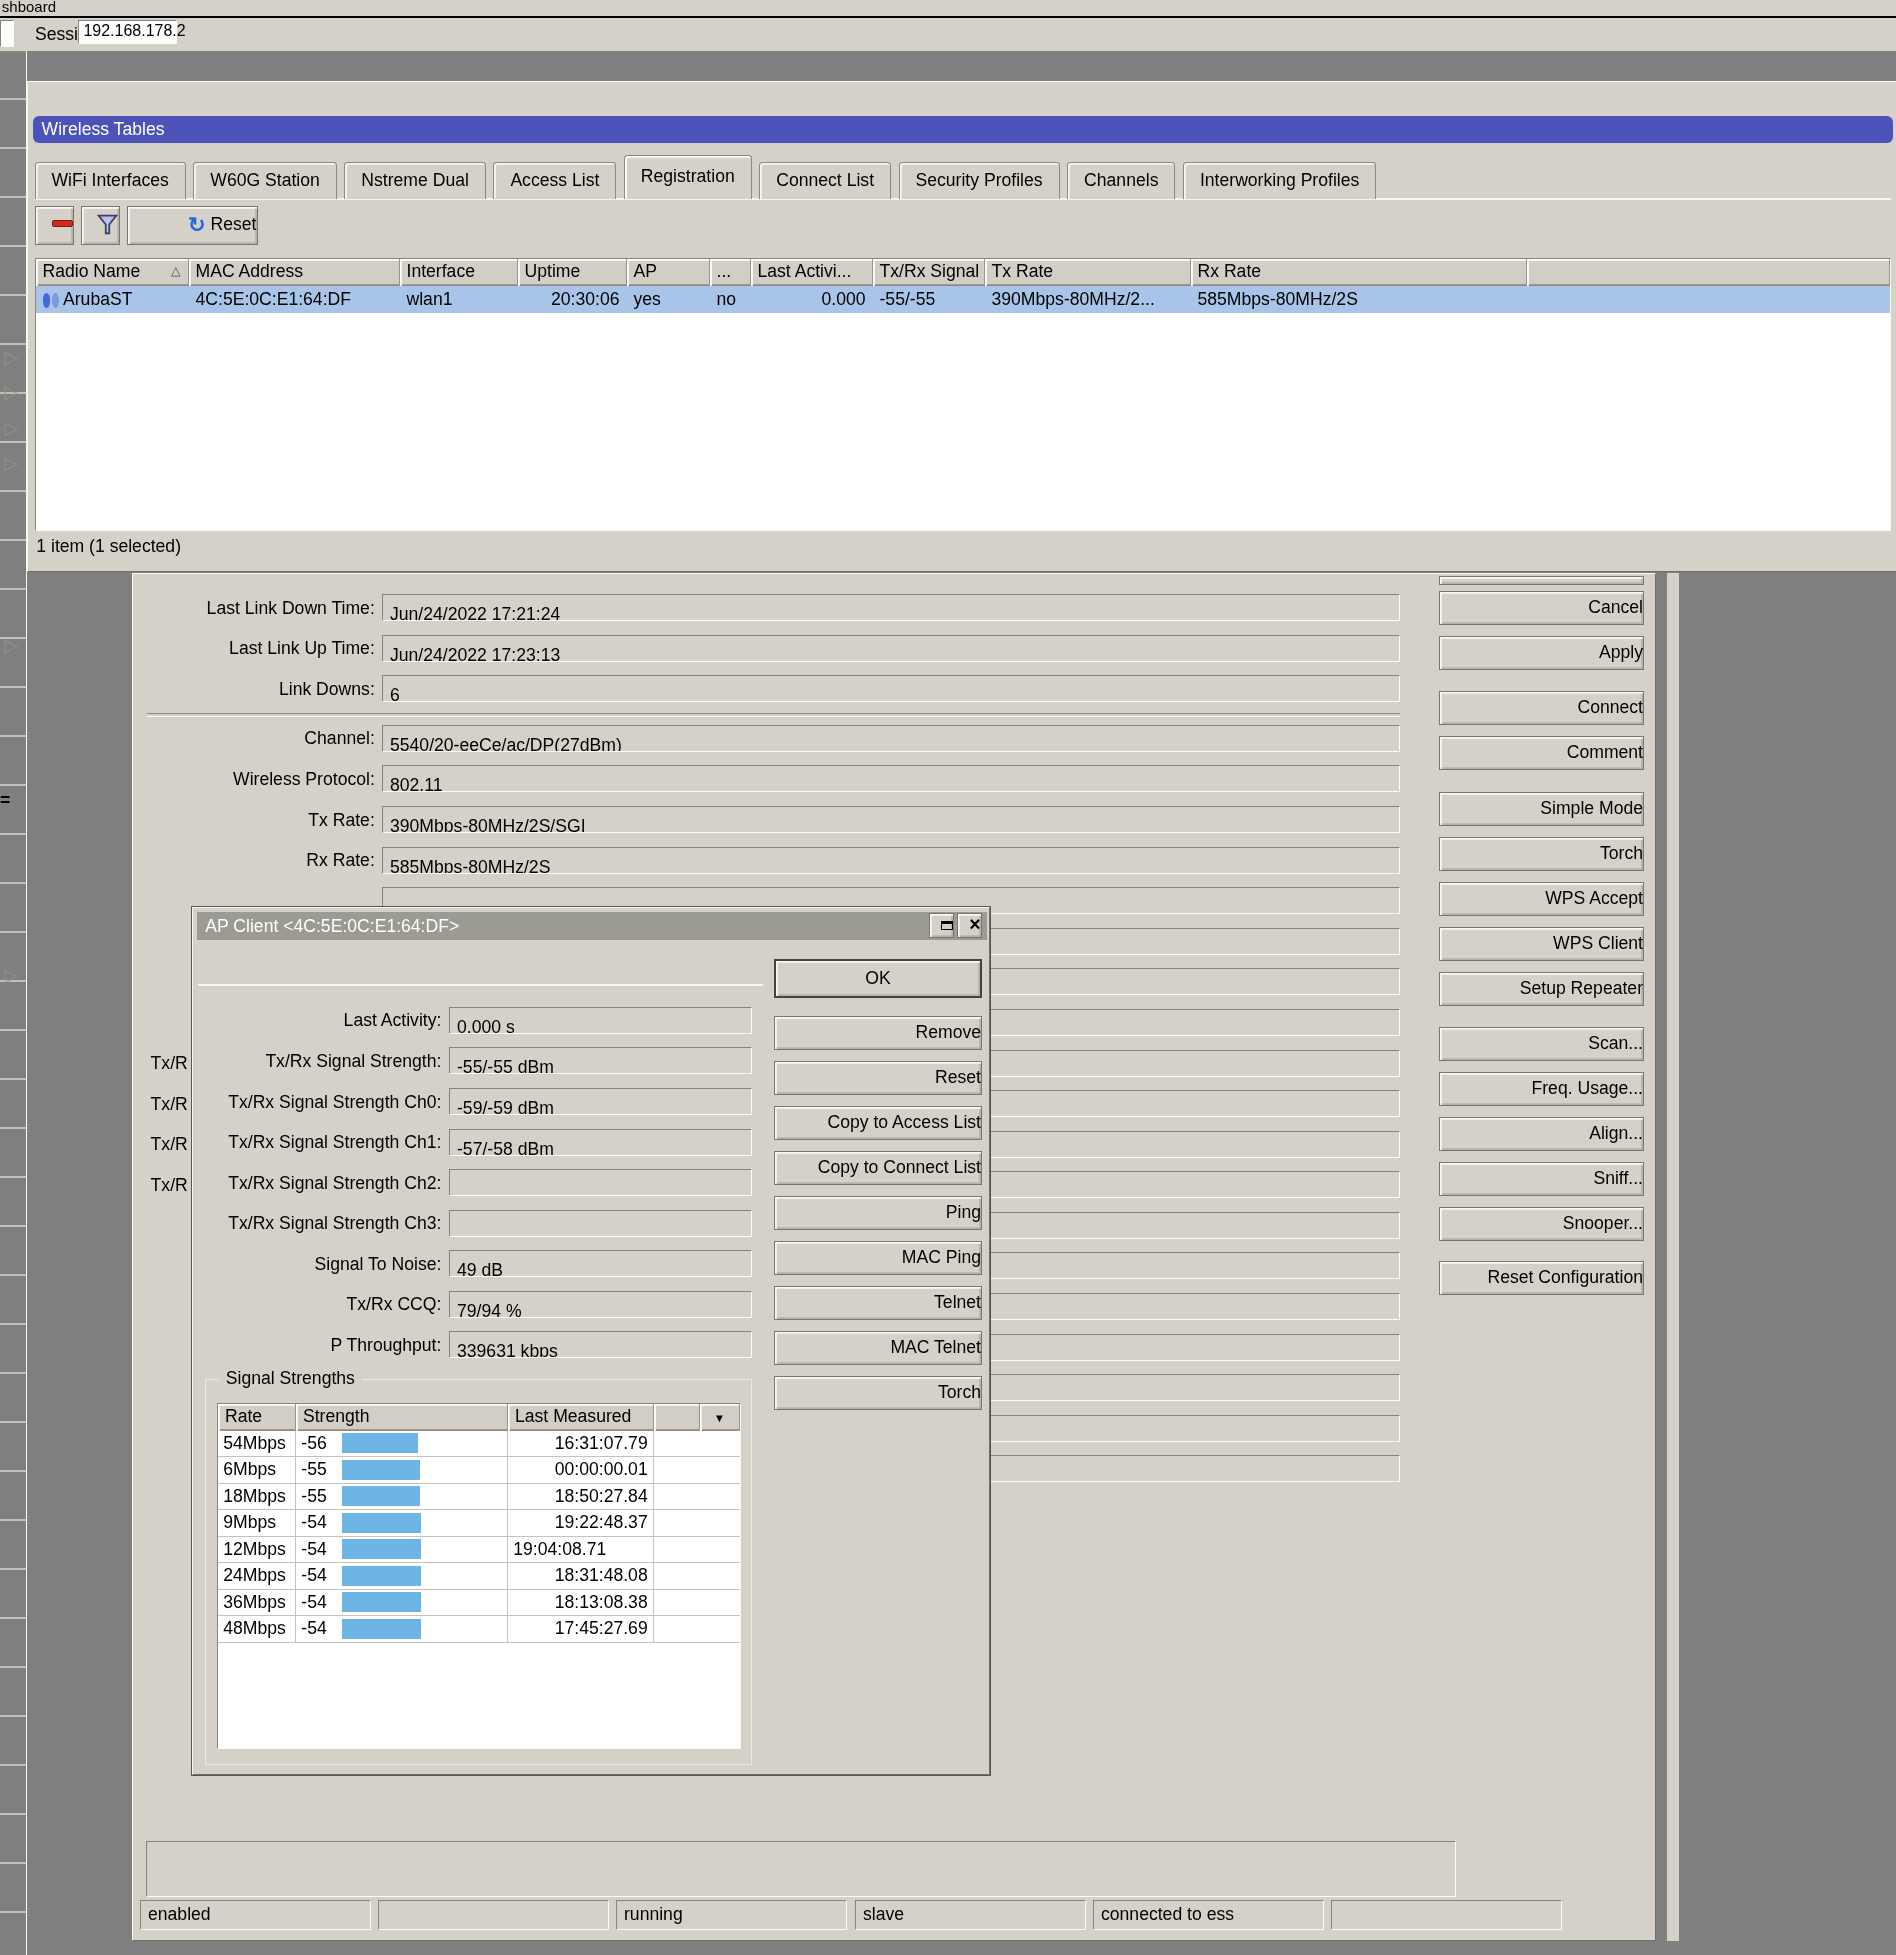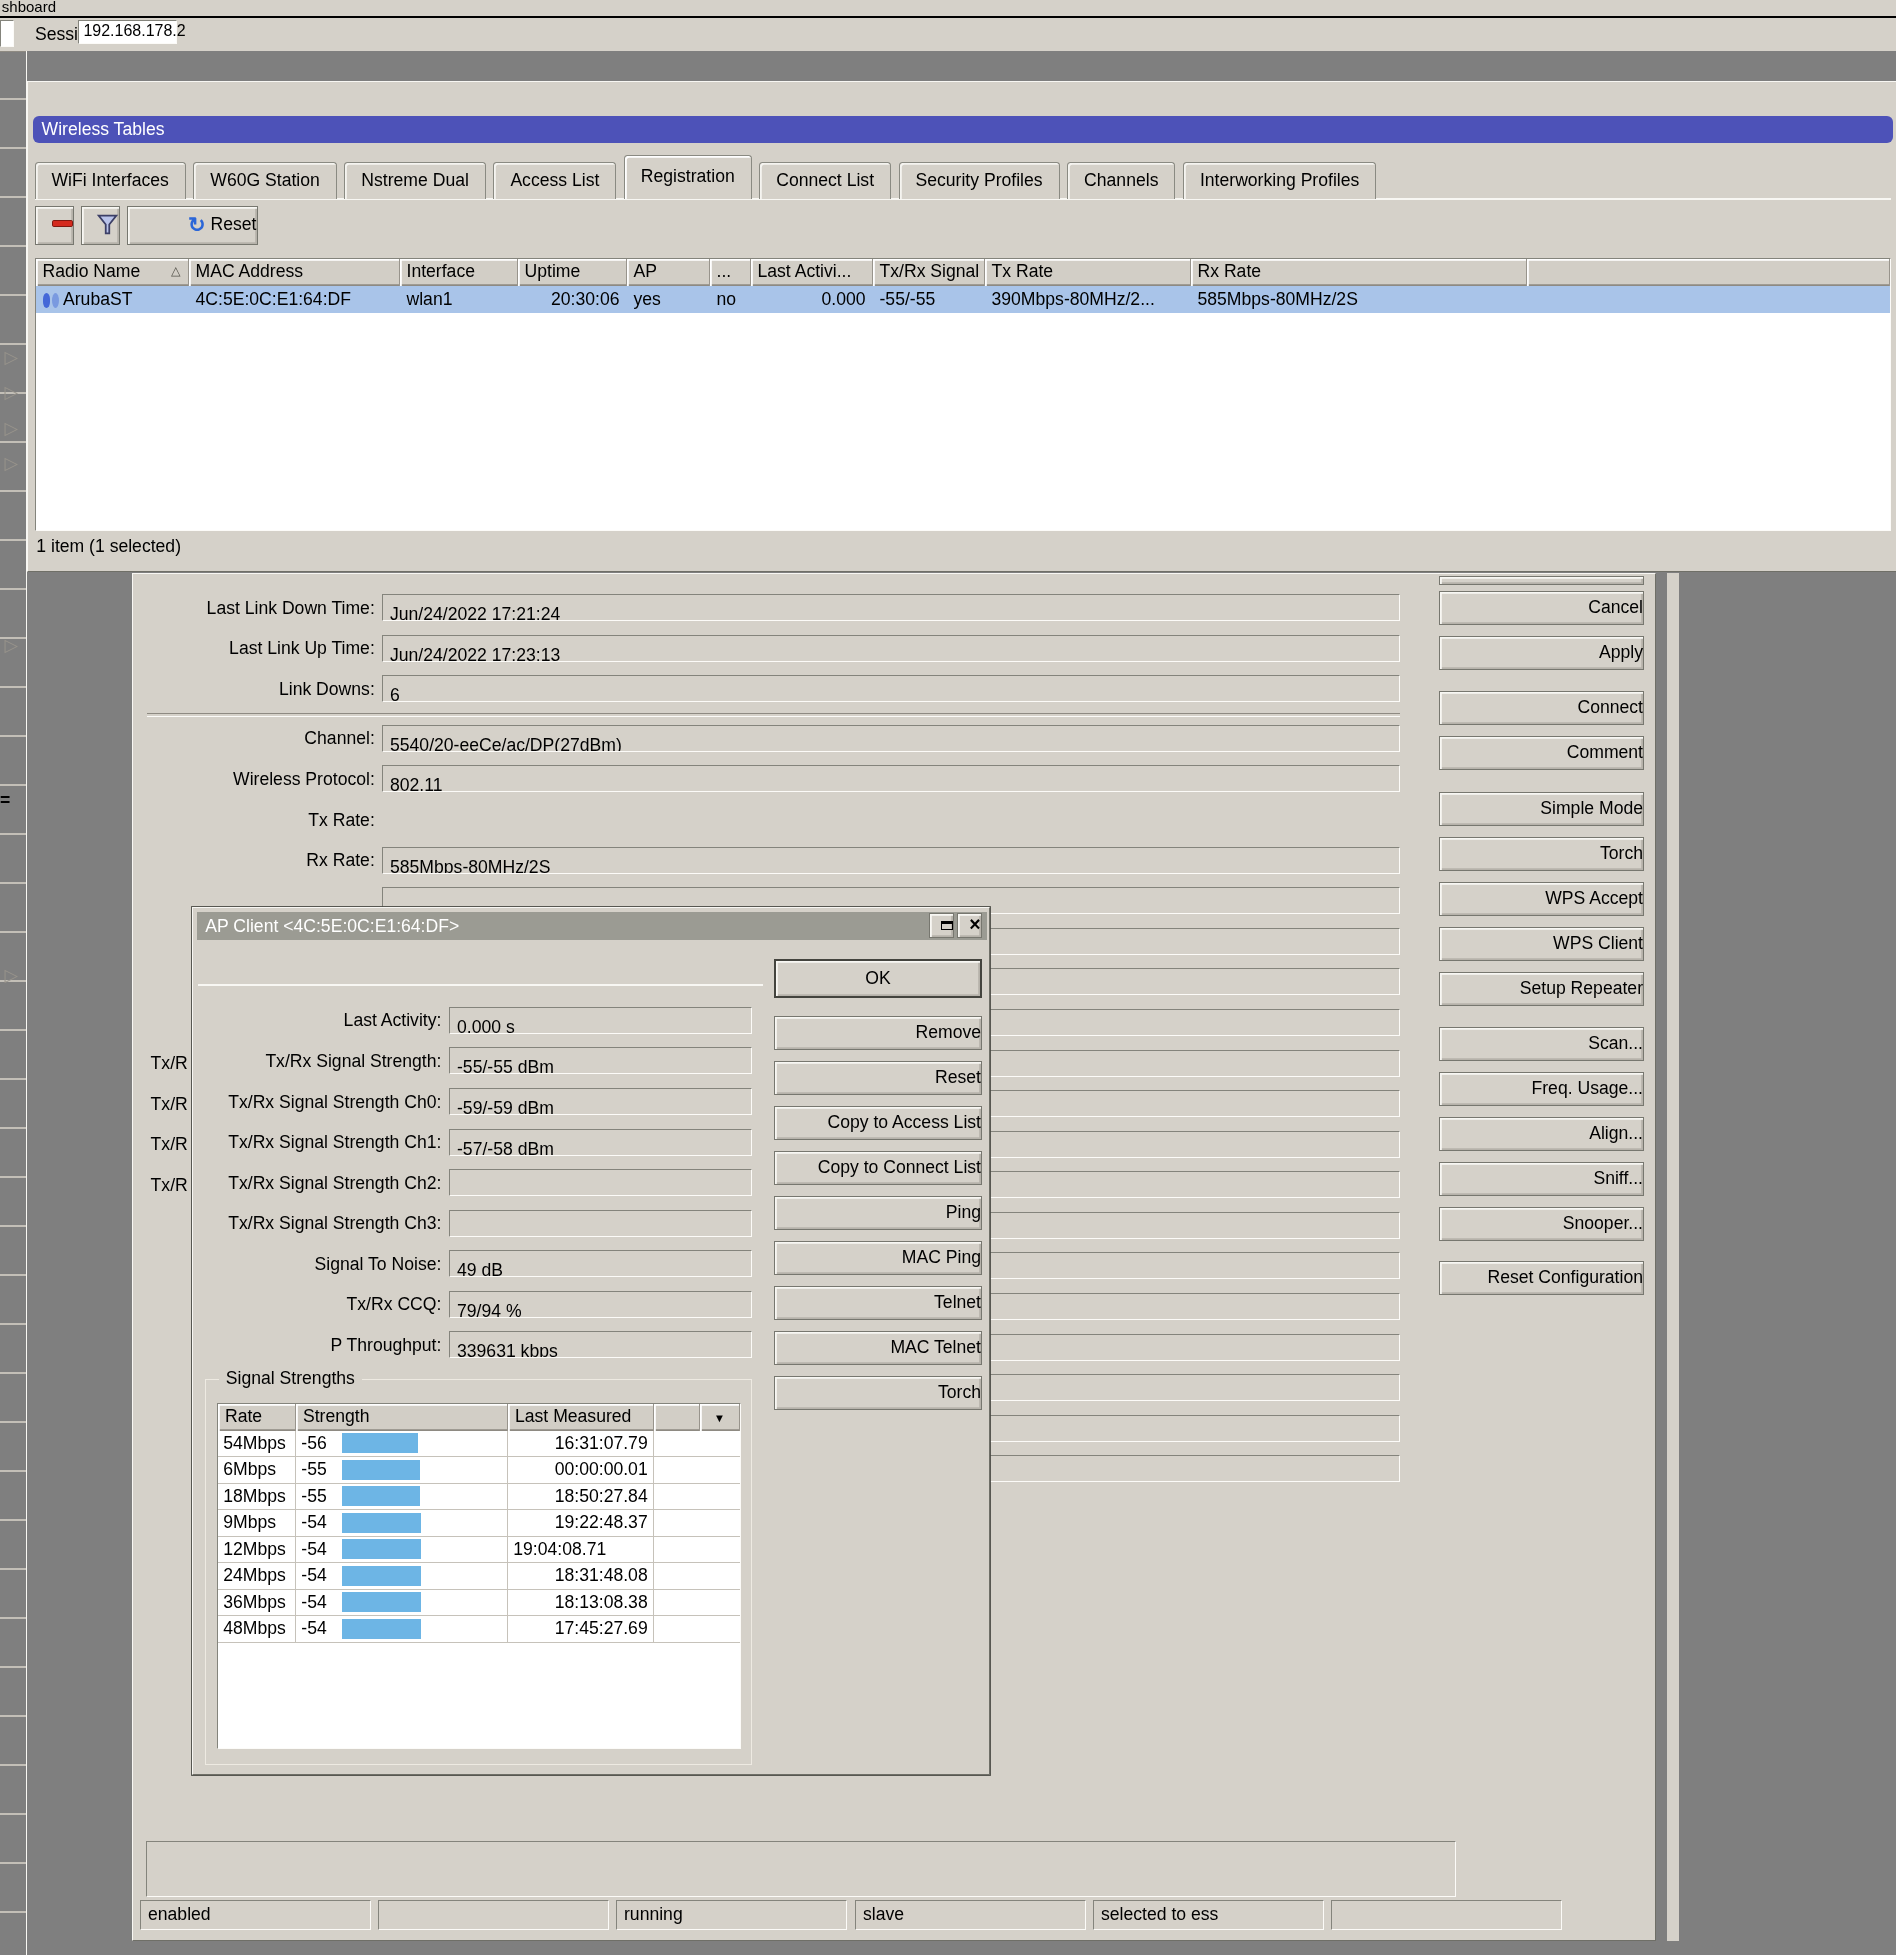--- a/index.html
+++ b/index.html
@@ -62,20 +62,21 @@
     <div class="abs lbl" style="left:8.8px;top:105px;width:233px">Link Downs:</div>
     <div class="abs fld" style="left:249px;top:101px;width:1018px">6</div>
 
     <div class="abs sep" style="left:14px;top:139px;width:1253px;height:3.5px"></div>
 
     <div class="abs lbl" style="left:8.8px;top:154px;width:233px">Channel:</div>
     <div class="abs fld" style="left:249px;top:151px;width:1018px">5540/20-eeCe/ac/DP(27dBm)</div>
     <div class="abs lbl" style="left:8.8px;top:195px;width:233px">Wireless Protocol:</div>
     <div class="abs fld" style="left:249px;top:191px;width:1018px">802.11</div>
     <div class="abs lbl" style="left:8.8px;top:236px;width:233px">Tx Rate:</div>
+    <div class="abs fld" style="left:249px;top:232px;width:1018px">390Mbps-80MHz/2S/SGI</div>
     <div class="abs lbl" style="left:8.8px;top:276px;width:233px">Rx Rate:</div>
     <div class="abs fld" style="left:249px;top:273px;width:1018px">585Mbps-80MHz/2S</div>
 
     <div class="abs fld" style="left:249px;top:313px;width:1018px"></div>
     <div class="abs fld" style="left:249px;top:354px;width:1018px"></div>
     <div class="abs fld" style="left:249px;top:394px;width:1018px"></div>
     <div class="abs fld" style="left:249px;top:435px;width:1018px"></div>
     <div class="abs fld" style="left:249px;top:476px;width:1018px"></div>
     <div class="abs fld" style="left:249px;top:516px;width:1018px"></div>
     <div class="abs fld" style="left:249px;top:557px;width:1018px"></div>
@@ -109,21 +110,21 @@
     <div class="abs btn" style="left:1306px;top:588px;width:205px;height:34px;line-height:30px">Sniff...</div>
     <div class="abs btn" style="left:1306px;top:633px;width:205px;height:34px;line-height:30px">Snooper...</div>
     <div class="abs btn" style="left:1306px;top:687px;width:205px;height:34px;line-height:30px">Reset Configuration</div>
 
     <div class="abs sunken" style="left:13.2px;top:1267px;width:1310px;height:56px"></div>
 
     <div class="abs scell" style="left:7px;top:1326px;width:231px">enabled</div>
     <div class="abs scell" style="left:245px;top:1326px;width:231px"></div>
     <div class="abs scell" style="left:483px;top:1326px;width:231px">running</div>
     <div class="abs scell" style="left:722px;top:1326px;width:231px">slave</div>
-    <div class="abs scell" style="left:960px;top:1326px;width:231px">selected to ess</div>
+    <div class="abs scell" style="left:960px;top:1326px;width:231px">connected to ess</div>
     <div class="abs scell" style="left:1198px;top:1326px;width:231px"></div>
   </div>
 
   <div class="abs face" style="left:1667px;top:573px;width:12.4px;height:1368px;z-index:2"></div>
 
   <div class="abs raised" style="left:26.5px;top:81px;width:1870px;height:491px;z-index:3">
     <div class="abs titleblue" style="left: 5.3px; top: 34px; width: 1860px; height: 26.5px; background-color: rgb(77, 82, 184); border-radius: 6px;">
       <span>Wireless Tables</span>
     </div>
 

